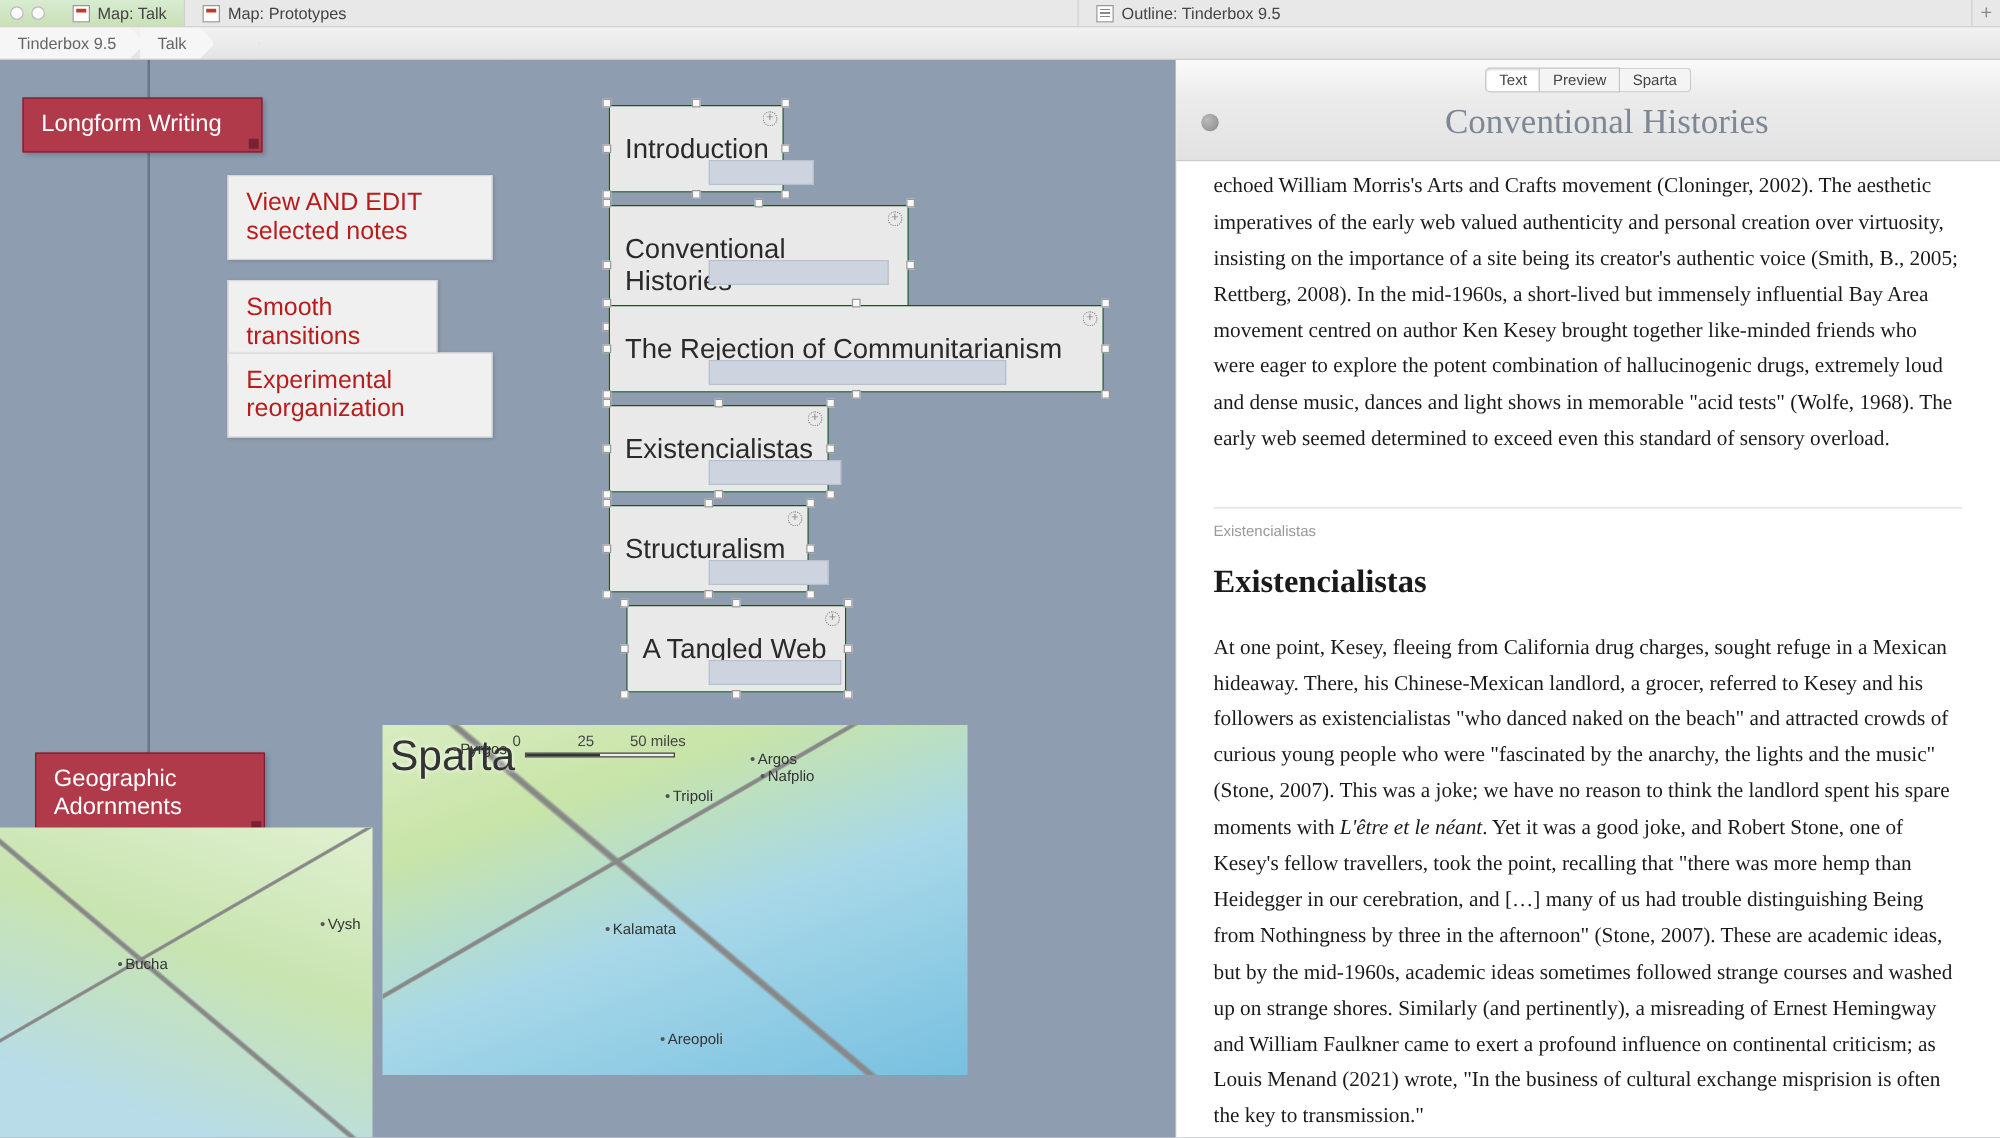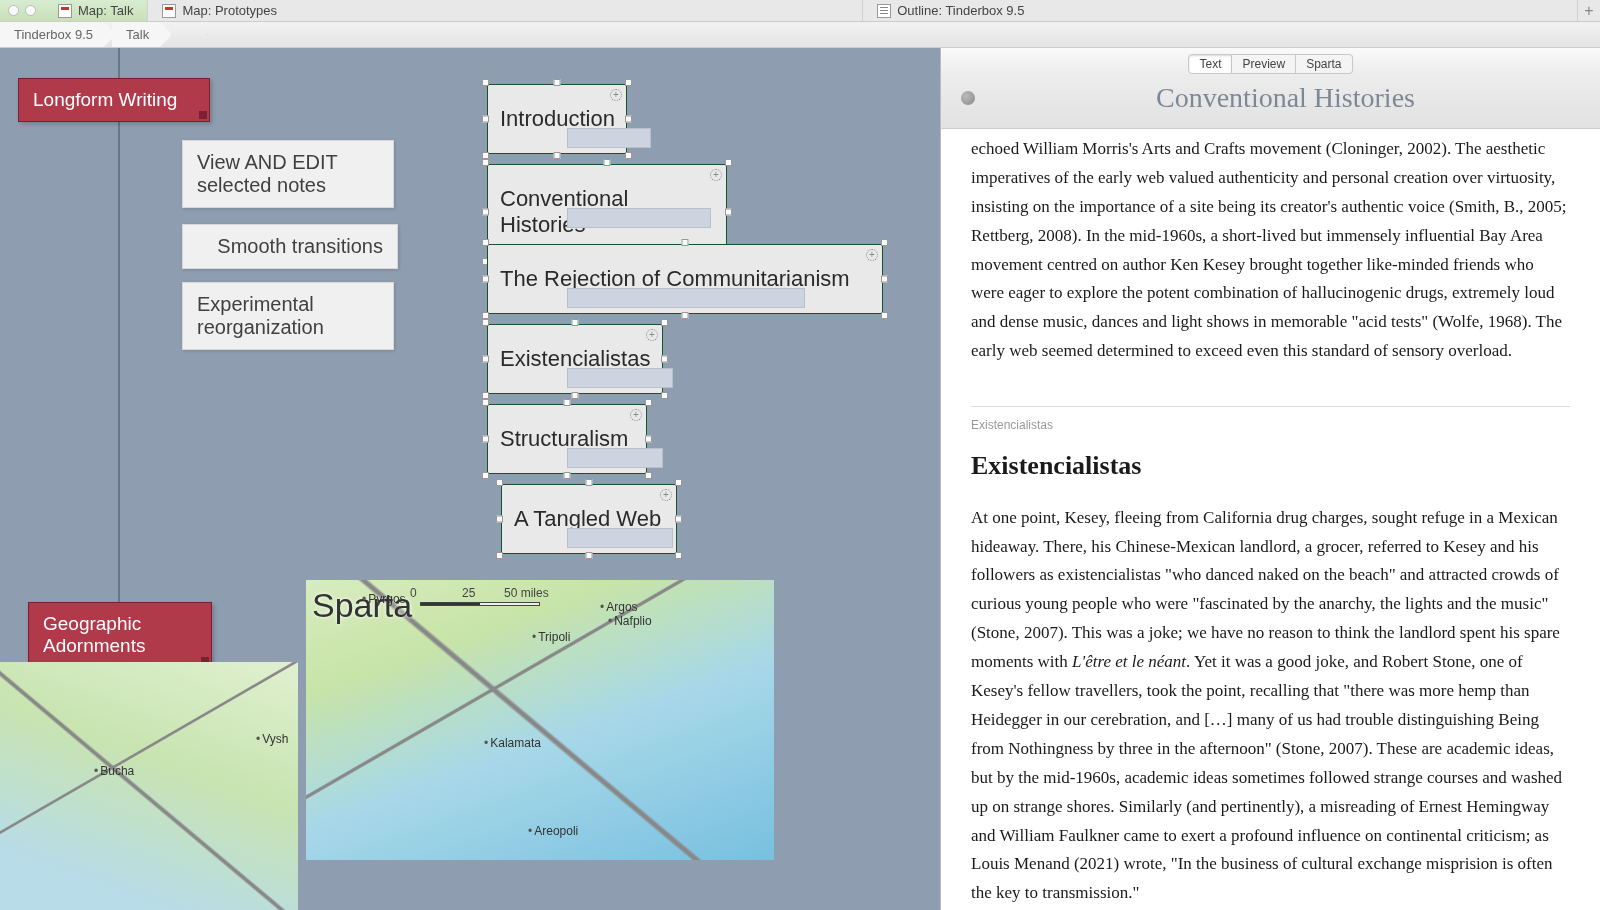--- a/index.html
+++ b/index.html
@@ -116,21 +116,21 @@
   cursor: move;
 }
 .red-note .corner {
   position: absolute; right: 2px; bottom: 2px; width: 8px; height: 8px; background: #7a2030;
 }
 .grey-note {
   position: absolute;
   background: #f0f0f0;
   border: 1px solid #d8d8d8;
   font-size: 20px;
-  color: #404040;
+  color: #b91c1c;
   padding: 10px 14px;
   box-shadow: 1px 1px 3px rgba(0,0,0,0.15);
   cursor: move;
 }
 .sel-note {
   position: absolute;
   background: #e9e9e9;
   border: 1px solid #14532d;
   font-size: 22px;
   color: #2a2a2a;
@@ -273,21 +273,21 @@
       <span class="corner"></span>
     </div>
     <div class="red-note" style="left:28px; top:554px; width:184px;">
       <span>Geographic Adornments</span>
       <span class="corner"></span>
     </div>
 
     <div class="grey-note" style="left:182px; top:92px; width:212px;">
       <span>View AND EDIT selected notes</span>
     </div>
-    <div class="grey-note" style="left:182px; top:176px; width:216px;text-align:right;">
+    <div class="grey-note" style="left:182px; top:176px; width:168px;">
       <span>Smooth transitions</span>
     </div>
     <div class="grey-note" style="left:182px; top:234px; width:212px;">
       <span>Experimental reorganization</span>
     </div>
 
     <div id="sel-container">
         <div class="sel-note" style="left: 487px; top: 36px; width: 140px;"><span>Introduction</span><span class="plus">+</span><div class="handles">
             <div class="handle tl"></div>
             <div class="handle tm"></div>

